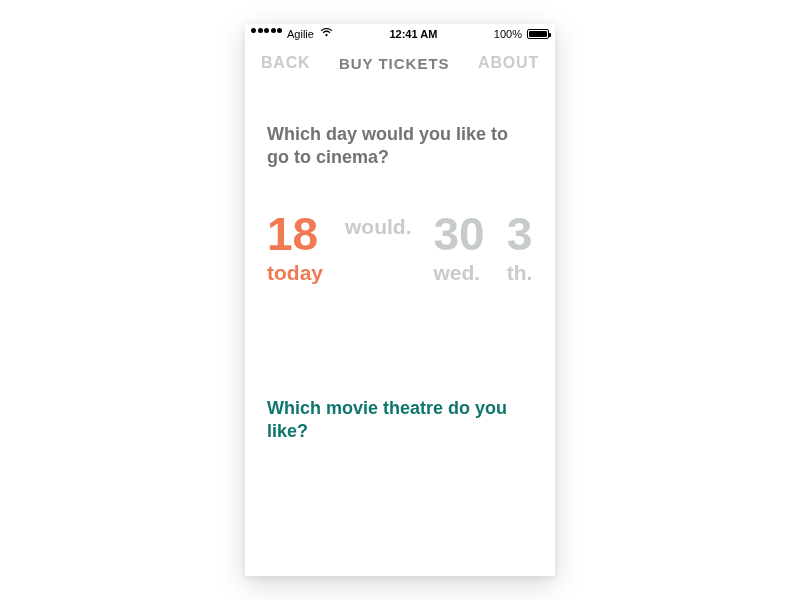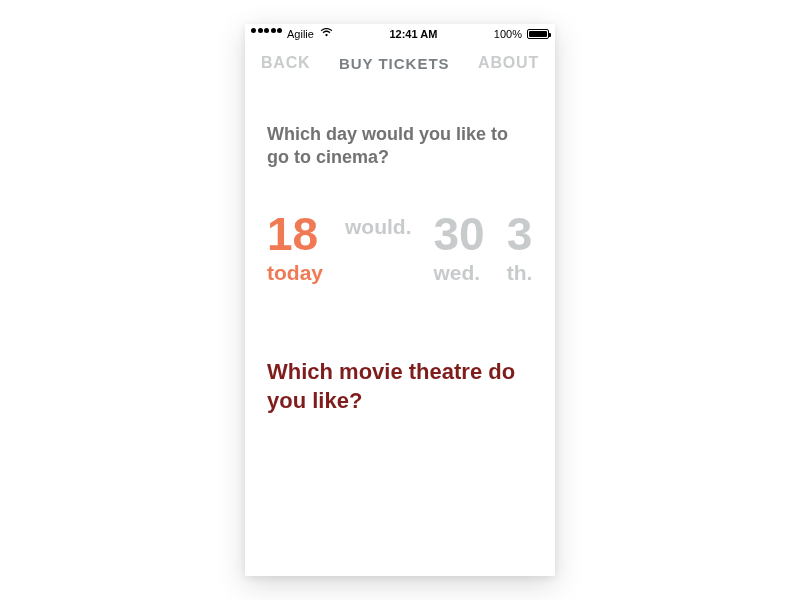--- a/index.html
+++ b/index.html
@@ -90,25 +90,25 @@
   }
   .day .lbl {
     margin-top: 4px;
     font-size: 21px;
     font-weight: 700;
     color: #c8cbcc;
   }
   .day.selected .num { color: #f07a54; }
   .day.selected .lbl { color: #f07a54; }
   .q2 {
-    margin-top: 73px;
-    font-size: 22px;
+    margin-top: 112px;
+    font-size: 18px;
     line-height: 1.3;
     font-weight: 600;
-    color: #7f1d1d;
+    color: #0f766e;
   }
 </style>
 </head>
 <body>
 
 <div class="phone">
 
   <div class="statusbar">
     <div class="sb-left">
       <span class="dots">

